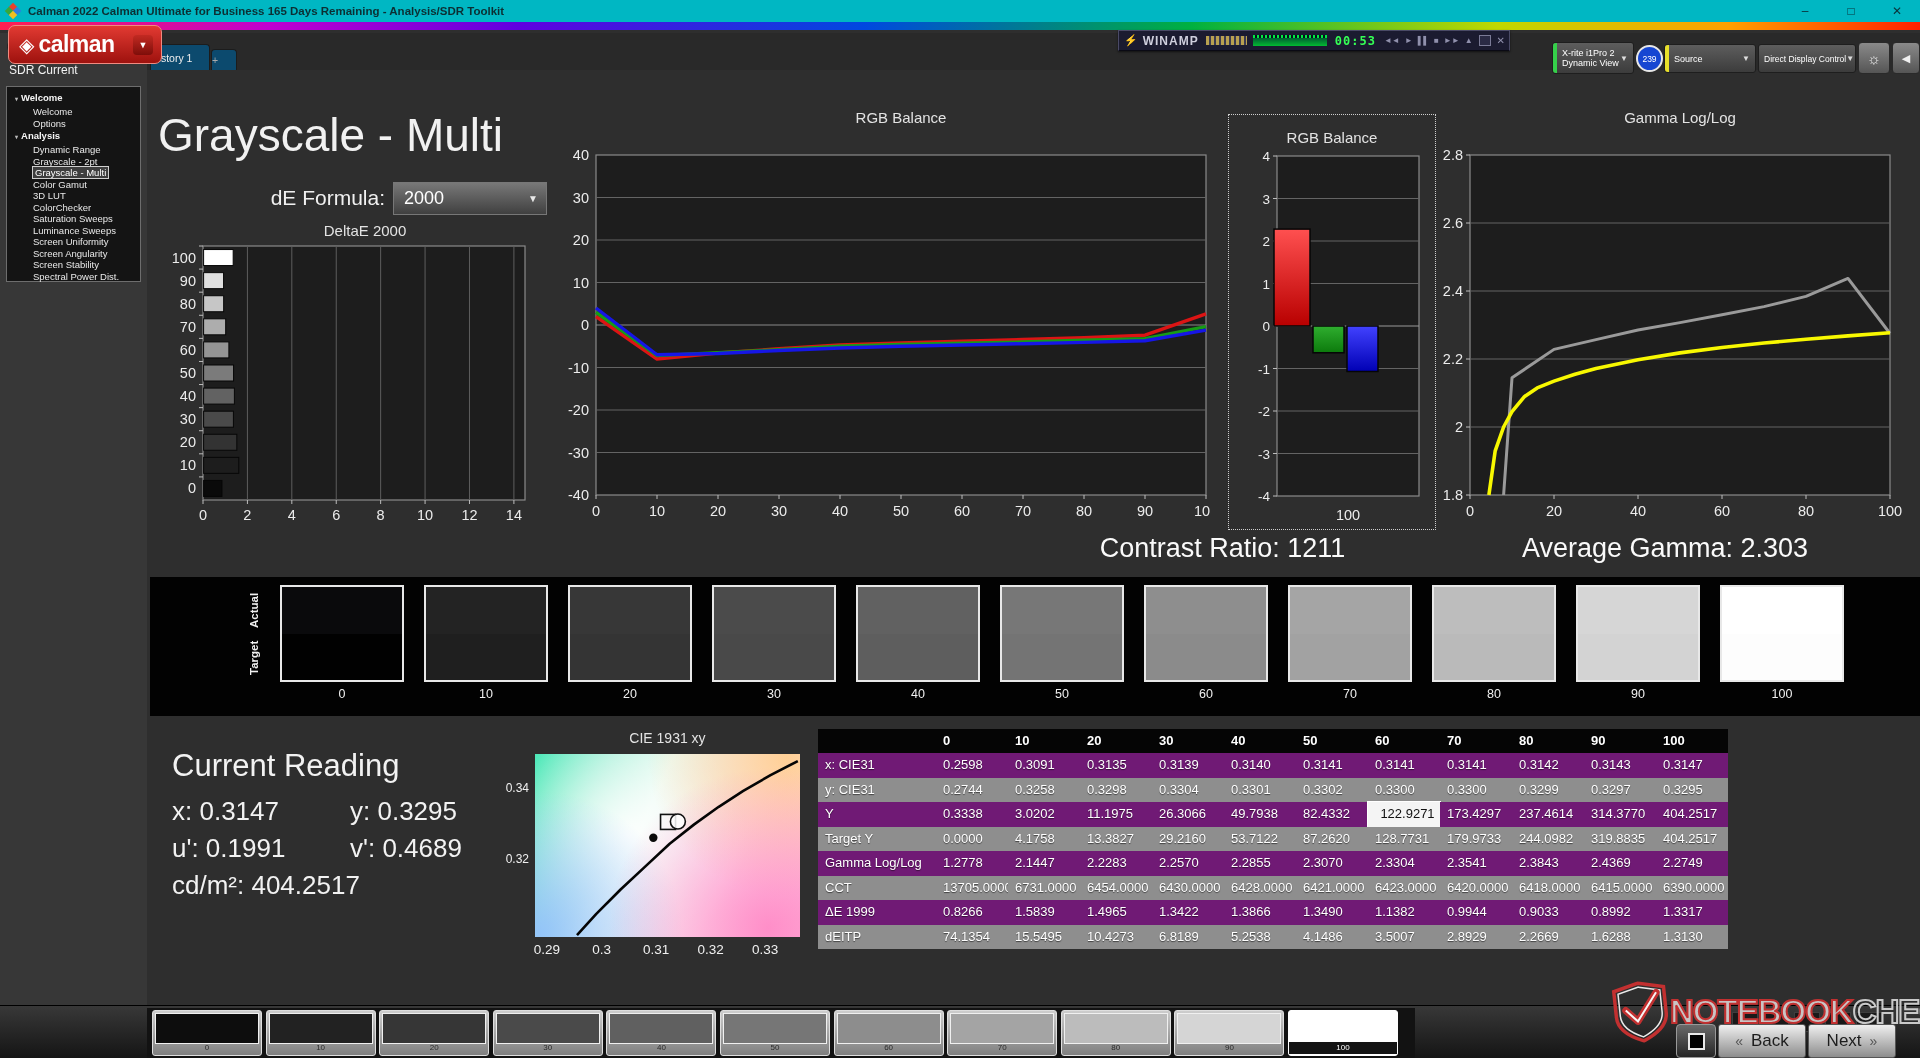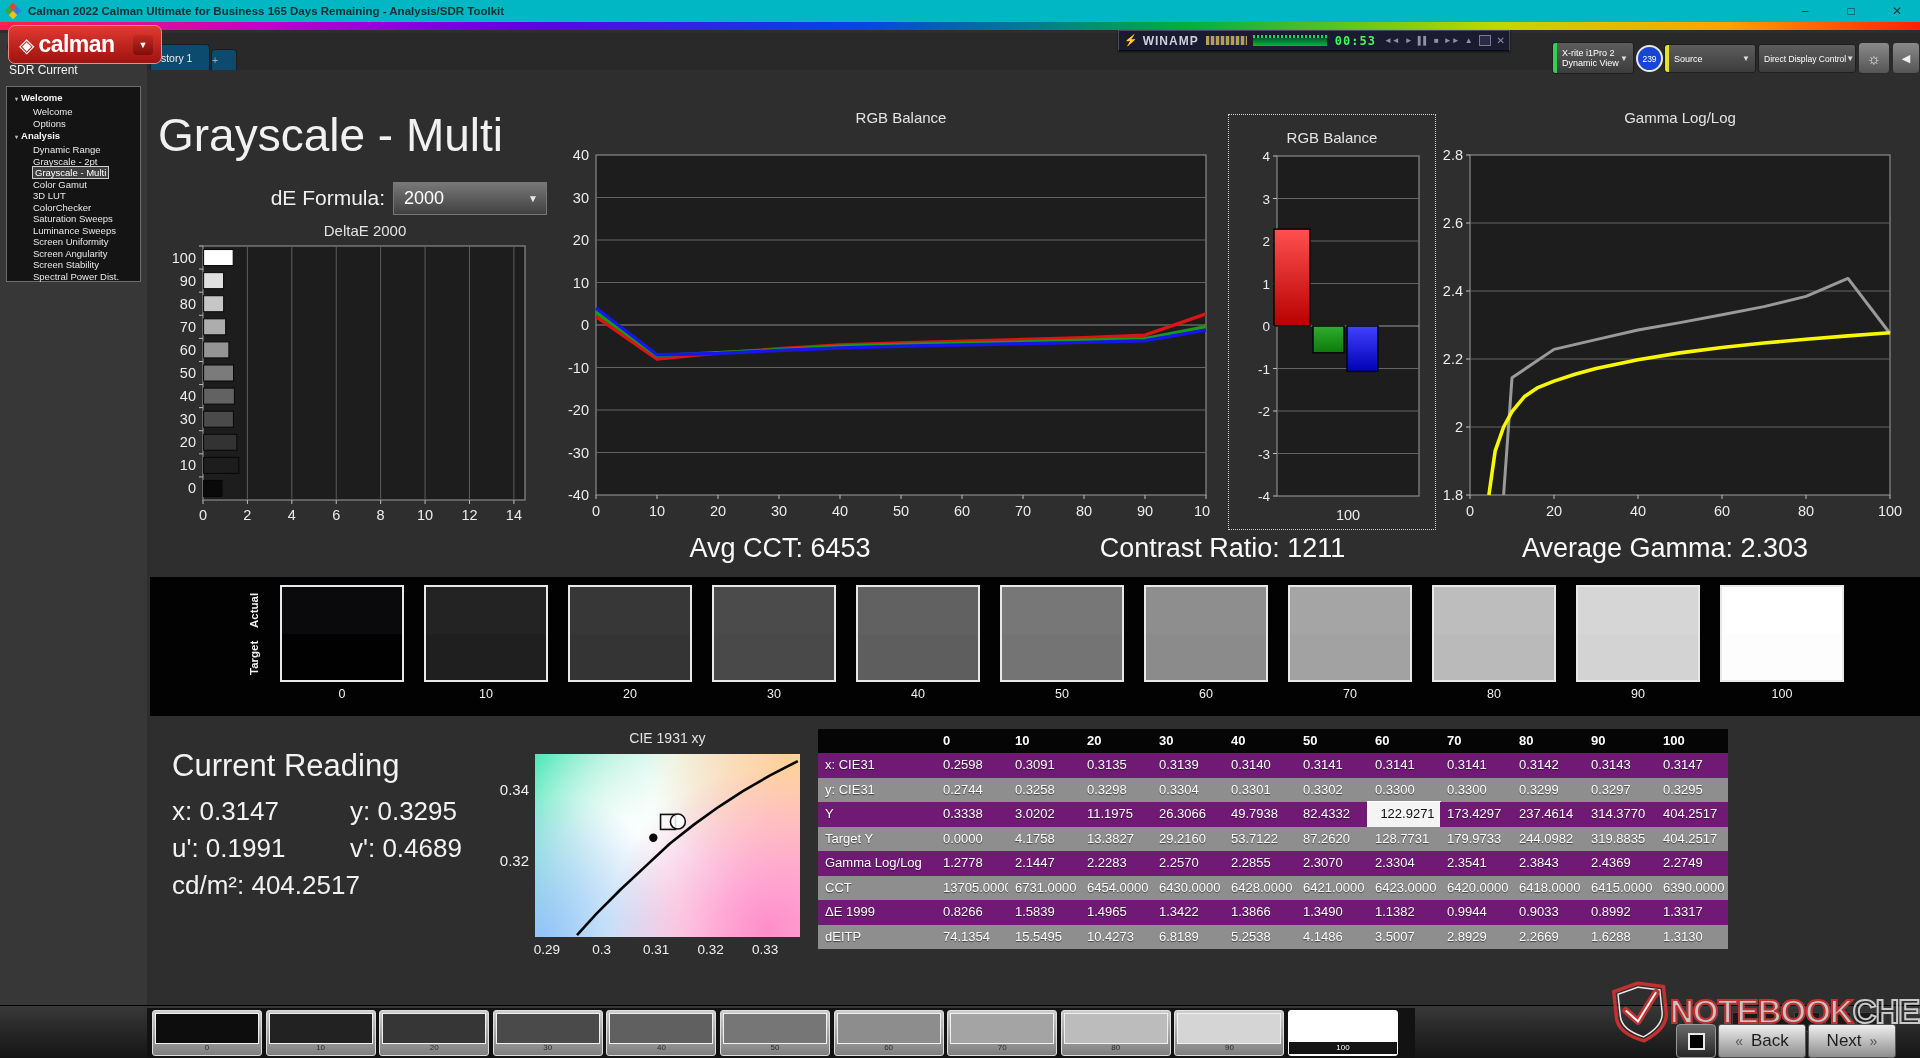--- a/index.html
+++ b/index.html
@@ -108,21 +108,21 @@
   
   .cie-area{position:absolute;left:483px;top:730px;width:330px;height:236px;}
   .cie-title{position:absolute;left:52px;top:0;width:265px;text-align:center;font-size:14px;color:#e3e3e3;}
   .cie-chart{position:absolute;left:52px;top:24px;width:265px;height:183px;background:
      radial-gradient(circle at 88% 95%, rgba(255,130,195,.85), rgba(255,130,195,0) 55%),
      radial-gradient(circle at 2% 98%, rgba(140,185,255,.8), rgba(140,185,255,0) 45%),
      radial-gradient(circle at 95% 2%, rgba(255,205,140,.9), rgba(255,205,140,0) 45%),
      radial-gradient(circle at 35% 45%, rgba(255,255,255,.9), rgba(255,255,255,0) 60%),
      linear-gradient(115deg,#4de8b8 0%,#a9f0d9 22%,#e8fbf2 40%,#fde9f2 70%,#ffc9e2 100%);}
   .cie-xlab{position:absolute;top:212px;width:44px;text-align:center;font-size:13.5px;color:#f0f0f0;}
-  .cie-ylab{position:absolute;left:0;width:46px;text-align:right;font-size:15px;color:#f0f0f0;}
+  .cie-ylab{position:absolute;left:0;width:46px;text-align:right;font-size:12px;color:#f0f0f0;}
 
   
   .dtable{position:absolute;left:818px;top:729px;display:grid;z-index:3;}
   .cell{height:24.5px;line-height:24.5px;font-size:13px;color:#fff;padding-left:7px;overflow:hidden;
         text-shadow:0 1px 1px rgba(0,0,0,.55);white-space:nowrap;}
   .cell.hdr{background:#050505;height:24px;line-height:24px;font-weight:bold;}
   .cell.dark{background:#701a75;}
   .cell.light{background:#8e8e8e;}
   .cell.hl{background:#f4f4f4;color:#111;text-shadow:none;outline:1px solid #fff;text-align:center;}
 
@@ -447,21 +447,20 @@
       <line x1="298" y1="365" x2="298" y2="369" stroke="#bdbdbd" stroke-width="1"></line>
       <text x="298" y="386" text-anchor="middle" fill="#ececec" font-size="14.5">60</text>
       <line x1="382" y1="365" x2="382" y2="369" stroke="#bdbdbd" stroke-width="1"></line>
       <text x="382" y="386" text-anchor="middle" fill="#ececec" font-size="14.5">80</text>
       <line x1="466" y1="365" x2="466" y2="369" stroke="#bdbdbd" stroke-width="1"></line>
       <text x="466" y="386" text-anchor="middle" fill="#ececec" font-size="14.5">100</text>
       <polyline points="79.6,365 88,247.80200000000008 130,219.37800000000004 172,209.61999999999998 214,199.93000000000006 256,192.62000000000003 298,184.66400000000002 340,176.60600000000005 382,166.338 424,148.45399999999998 466,203.53399999999996" fill="none" stroke="#9a9a9a" stroke-width="3" stroke-linejoin="round"></polyline>
       <polyline points="64.9,365 71.2,320.80000000000007 79.6,297 88,281.70000000000005 100.6,266.4000000000001 113.2,257.9 130,251.10000000000008 151,244.30000000000007 172,238.51999999999998 214,229.68000000000004 256,222.88000000000002 298,217.44000000000003 340,213.02000000000007 382,209.28 424,205.88000000000008 466,202.81999999999996" fill="none" stroke="#f8f800" stroke-width="3.6" stroke-linejoin="round"></polyline>
     </svg>
 
-  <div class="stat" style="left:620px;width:320px;">Avg CCT: 6453</div>
   <div class="stat" style="left:1040px;width:365px;">Contrast Ratio: 1211</div>
   <div class="stat" style="left:1470px;width:390px;">Average Gamma: 2.303</div>
 
   <div class="gray-strip" id="graystrip">
     <div class="vlabel" style="top:10px;height:46px;">Actual</div>
     <div class="vlabel" style="top:58px;height:46px;">Target</div>
   <div class="swatch" style="left: 130px;">
         <div class="half" style="background: rgb(10, 10, 12);"></div>
         <div class="half" style="background: rgb(1, 1, 1);"></div>
       </div>

